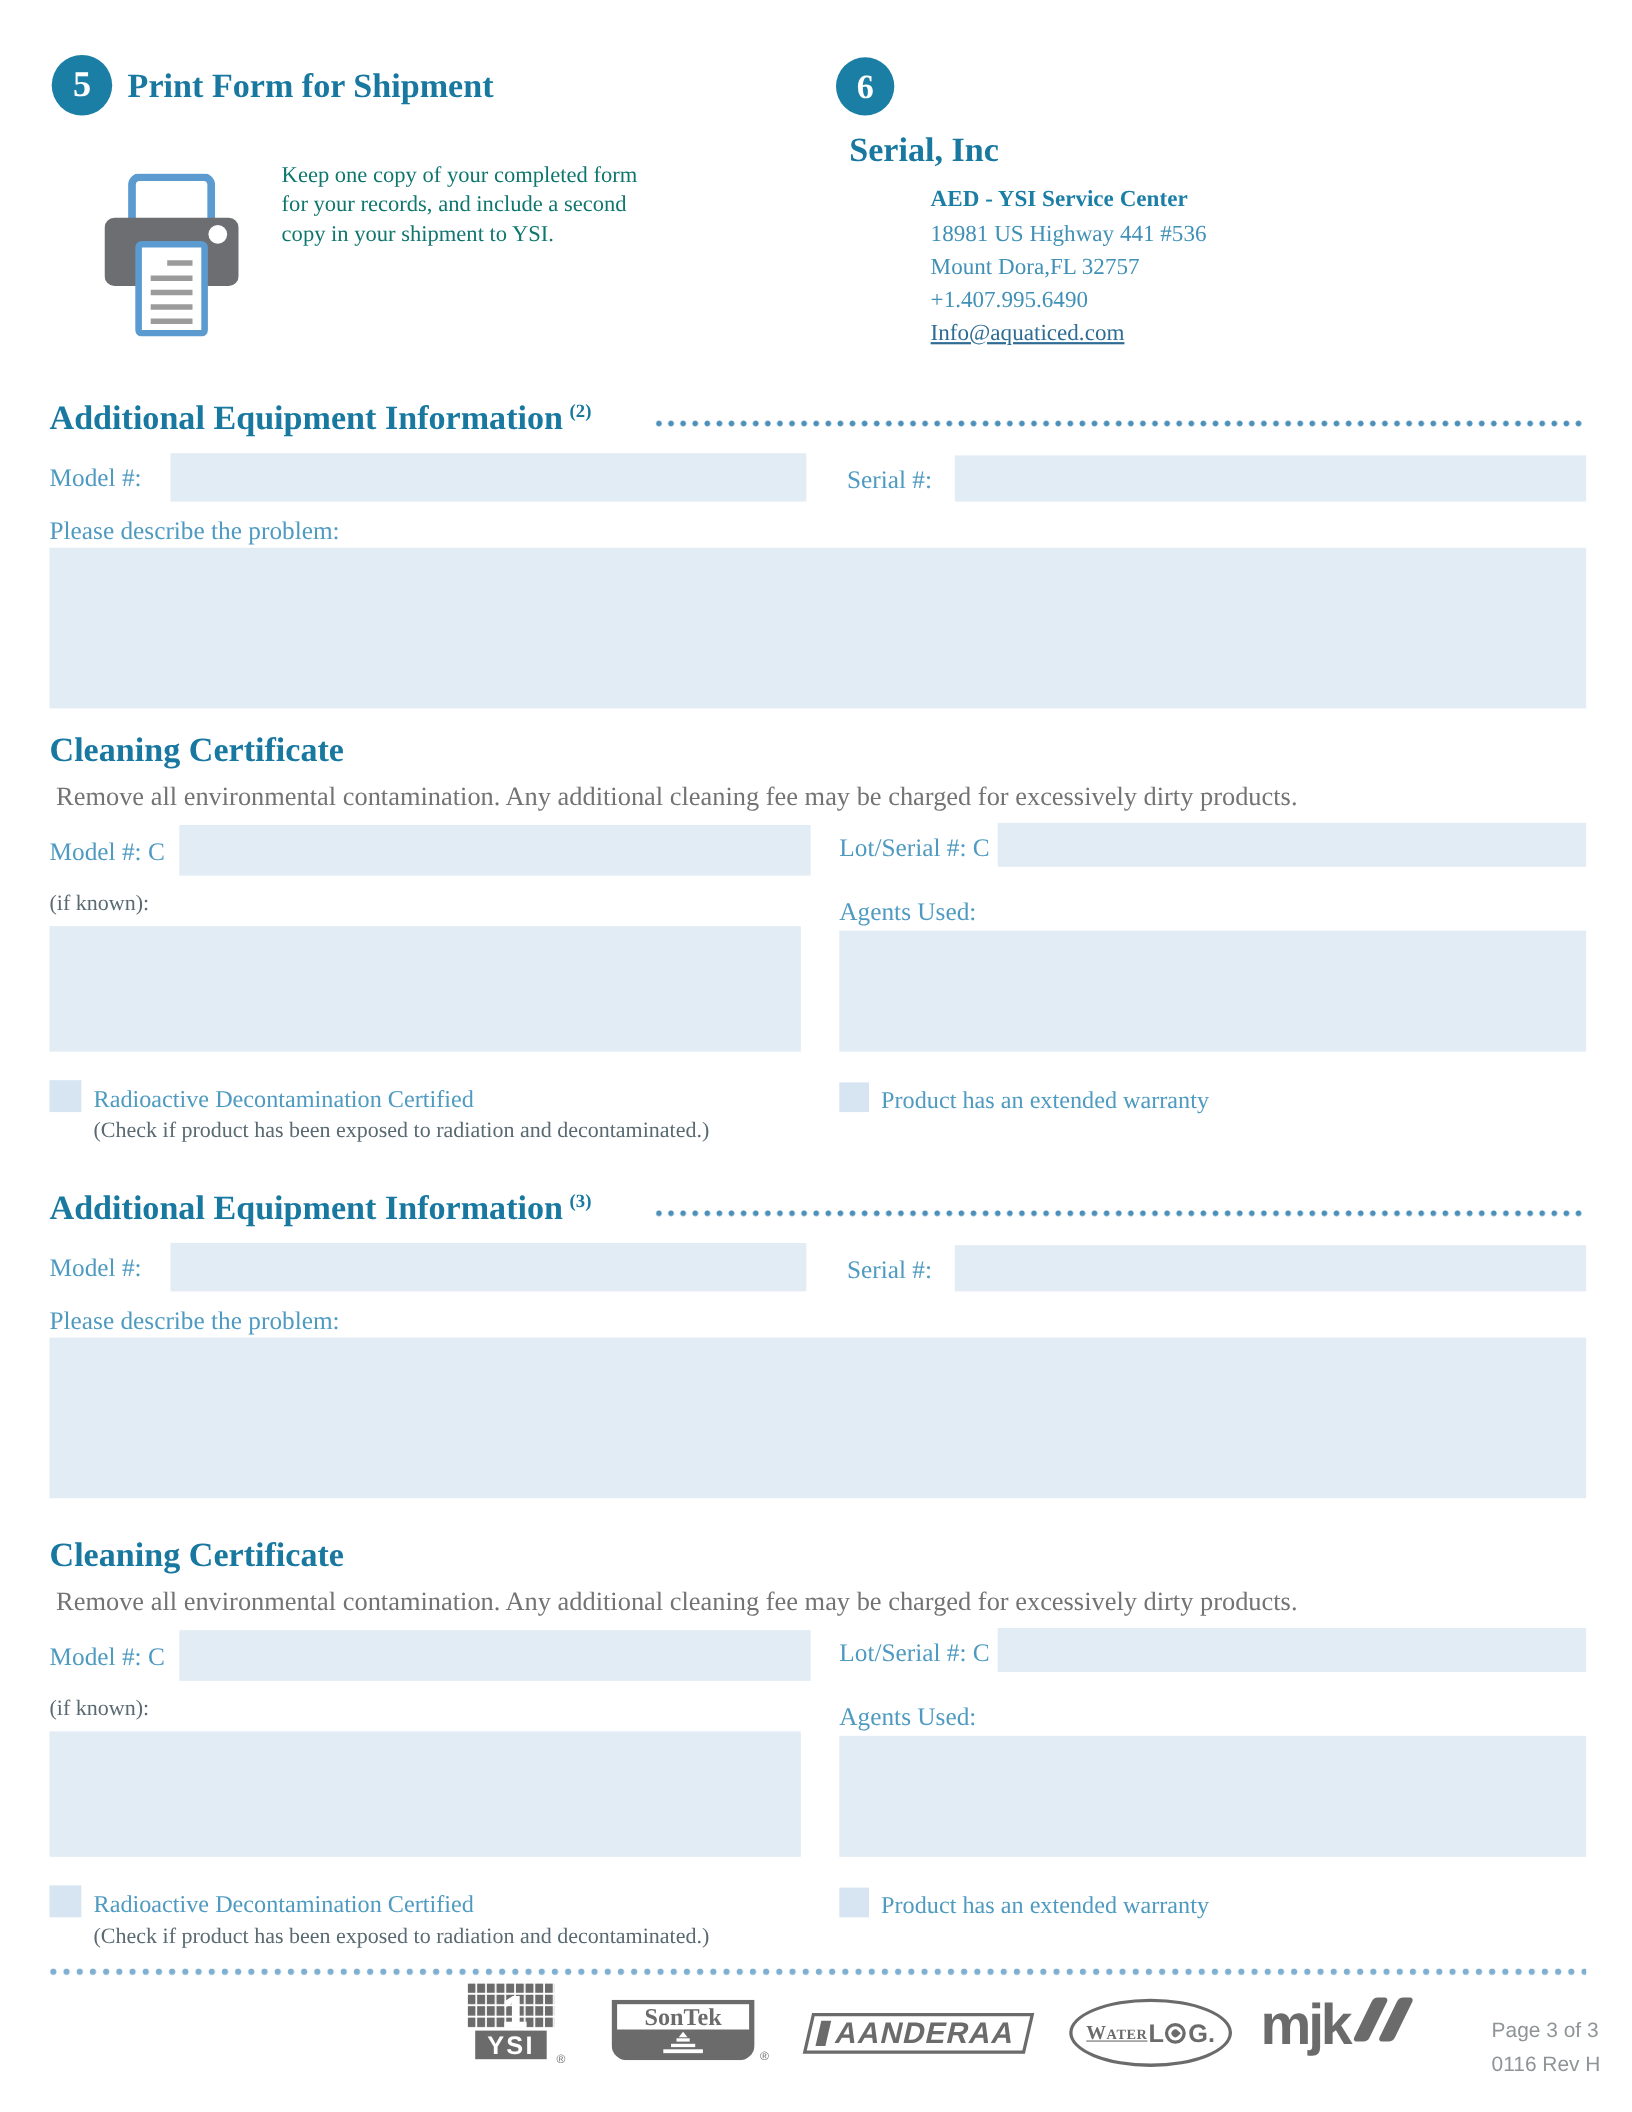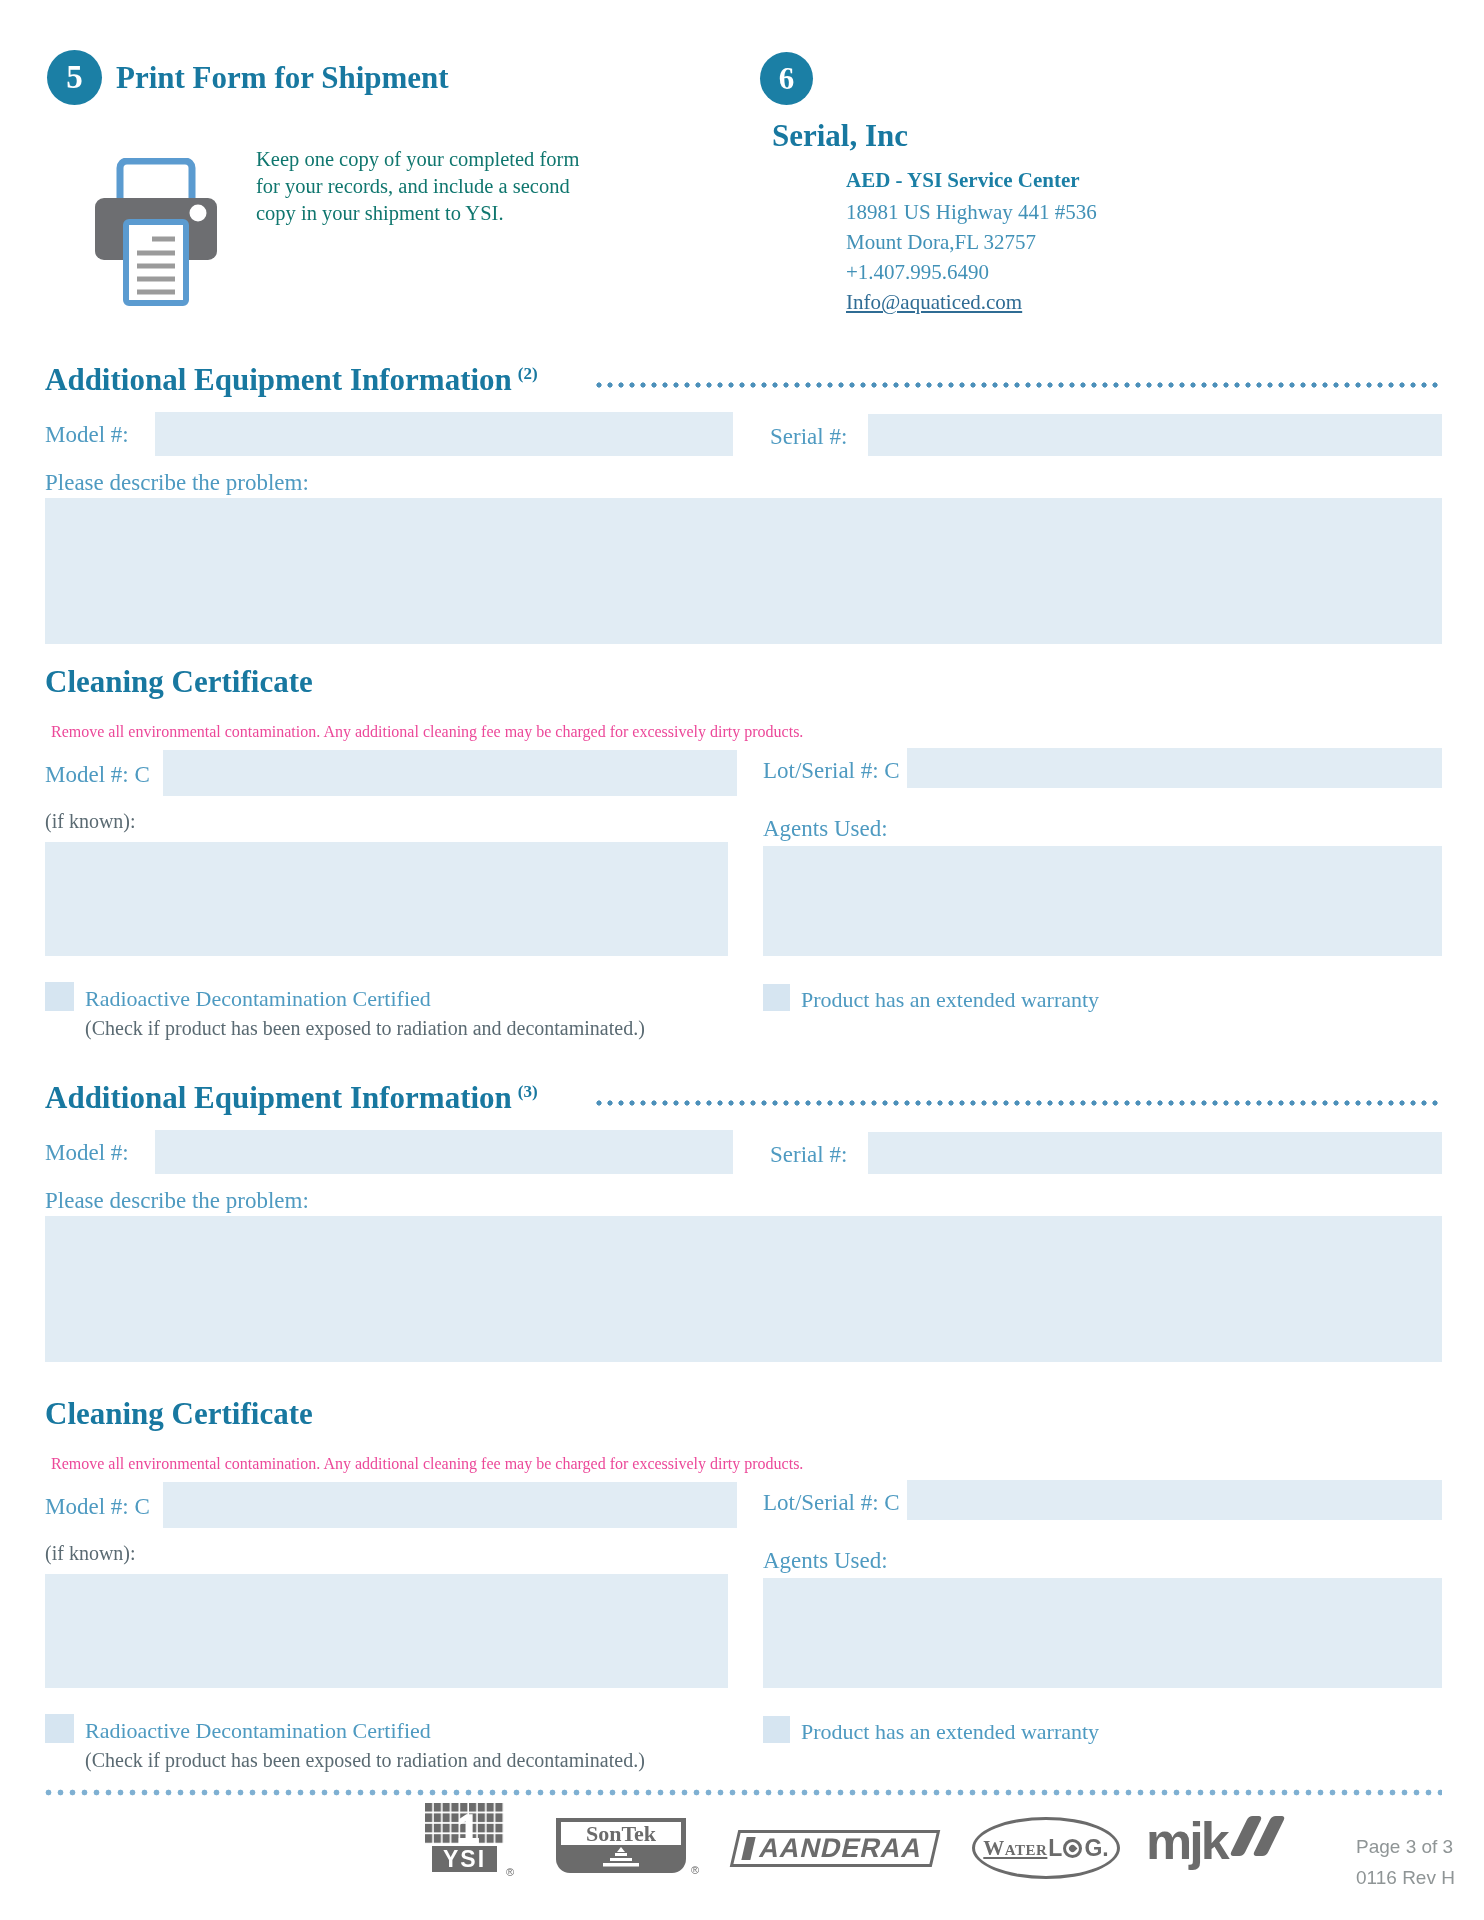--- a/index.html
+++ b/index.html
@@ -45,21 +45,21 @@
   .equip .model-label{position:absolute;left:0;top:60px}
   .equip .model-input{position:absolute;left:110px;top:50px;width:578px;height:44px}
   .equip .serial-label{position:absolute;left:725px;top:62px}
   .equip .serial-input{position:absolute;left:823px;top:52px;width:574px;height:42px}
   .equip .problem-label{position:absolute;left:0;top:108px}
   .equip .problem-input{position:absolute;left:0;top:136px;width:1397px;height:146px}
 
   
   .clean{position:absolute;left:45px;width:1397px;height:385px;}
   #cleanA{top:664px} #cleanB{top:1396px}
-  .clean .subtitle{position:absolute;left:6px;top:48px;font-size:16px;color:#ec4899;white-space:nowrap;margin-top:11px;}
+  .clean .subtitle{position:absolute;left:6px;top:48px;font-size:24px;color:#737373;white-space:nowrap;}
   .clean .model-label{position:absolute;left:0;top:98px}
   .clean .model-input{position:absolute;left:118px;top:86px;width:574px;height:46px}
   .clean .ifknown{position:absolute;left:0;top:146px}
   .clean .left-ta{position:absolute;left:0;top:178px;width:683px;height:114px}
   .clean .lot-label{position:absolute;left:718px;top:94px}
   .clean .lot-input{position:absolute;left:862px;top:84px;width:535px;height:40px}
   .clean .agents-label{position:absolute;left:718px;top:152px}
   .clean .right-ta{position:absolute;left:718px;top:182px;width:679px;height:110px}
   .clean .cb1{position:absolute;left:0;top:318px;width:29px;height:29px}
   .clean .cb1-label{position:absolute;left:40px;top:322px;font-size:22px}
@@ -74,21 +74,21 @@
   .logo{position:absolute;color:#6b6b6b;}
   #ysi-logo{left:425px;top:1803px}
   #sontek-logo{left:556px;top:1818px}
   #aanderaa-logo{left:734px;top:1830px;border:3.5px solid #6b6b6b;transform:skewX(-13deg);
     height:31px;display:flex;align-items:center;padding:0 10px 0 7px;background:#fff;}
   #aanderaa-logo .aand-bar{width:9px;height:23px;background:#6b6b6b;margin-right:7px;}
   #aanderaa-logo span{font-family:"Liberation Sans",sans-serif;font-weight:bold;font-size:27px;
     letter-spacing:1px;line-height:1;}
   #waterlog-logo{left:972px;top:1817px;width:142px;height:56px;border:3.5px solid #6b6b6b;
     border-radius:50%;background:#fff;display:flex;align-items:center;justify-content:center;}
-  .wl-water{font-variant:small-caps;font-weight:bold;font-size:21px;text-decoration:underline;letter-spacing:.5px;text-align:right;}
+  .wl-water{font-variant:small-caps;font-weight:bold;font-size:18px;text-decoration:underline;letter-spacing:.5px;text-align:right;}
   .wl-log{font-family:"Liberation Sans",sans-serif;font-weight:bold;font-size:23px;margin-left:1px;}
   .wl-o{display:inline-block;width:13px;height:13px;border:3px solid #6b6b6b;border-radius:50%;
     position:relative;top:0px;margin:0 1px;}
   .wl-o::after{content:"";position:absolute;left:3px;top:3px;width:7px;height:7px;background:#6b6b6b;
     border-radius:50% 0 50% 50%;transform:rotate(45deg);}
   #mjk-logo{left:1146px;top:1816px;display:flex;align-items:flex-start;}
   #mjk-logo span{font-family:"Liberation Sans",sans-serif;font-weight:900;font-size:52px;
     letter-spacing:-3px;line-height:50px;}
   .mjk-slash{width:14px;height:40px;background:#6b6b6b;transform:skewX(-26deg);border-radius:4px;margin-left:9px;}
   .mjk-slash.first{margin-left:12px;}

